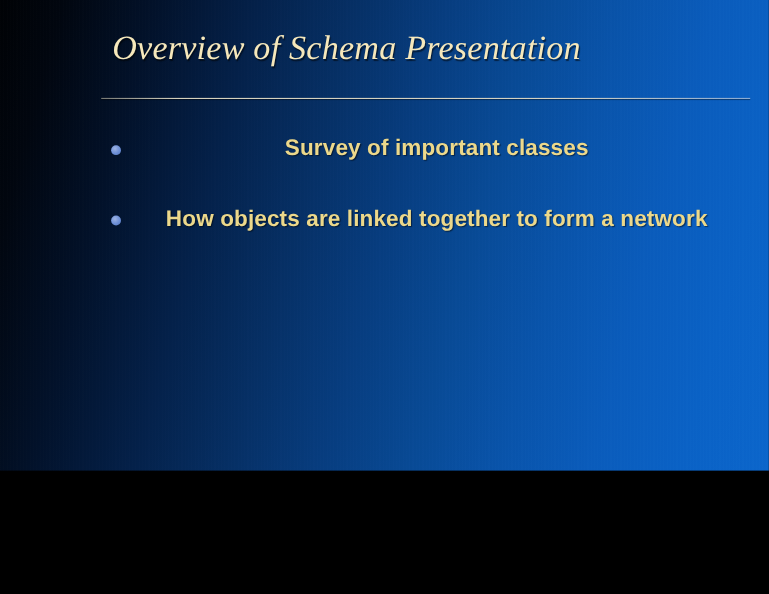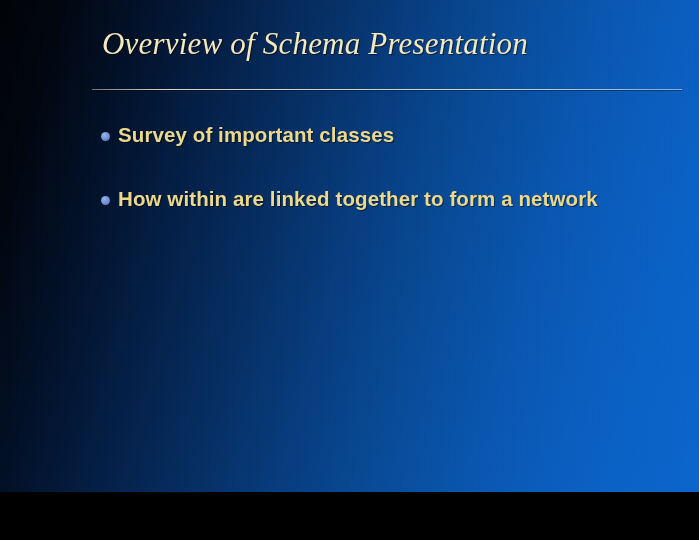--- a/index.html
+++ b/index.html
@@ -3,21 +3,21 @@
 <meta charset="utf-8">
 <style>
   html, body {
     margin: 0;
     padding: 0;
     background: #000;
   }
   #slide {
     position: relative;
     width: 699px;
-    height: 492px;
+    height: 428px;
     overflow: hidden;
     font-family: "Liberation Sans", sans-serif;
     
     background:
       linear-gradient(105deg,
         #000205 0%,
         #01060f 7%,
         #021129 17%,
         #04214a 29%,
         #063066 40%,
@@ -76,20 +76,21 @@
   #bullets {
     position: absolute;
     left: 96px;
     top: 120px;
     width: 580px;
   }
   .bullet-row {
     position: relative;
     padding-left: 22px;
     margin-bottom: 35px;
+    text-align: center;
   }
   .bullet-row:last-child { margin-bottom: 0; }
 
   .bullet-dot {
     position: absolute;
     left: 5px;
     top: 12px;
     width: 9px;
     height: 9px;
     border-radius: 50%;
@@ -119,17 +120,17 @@
   <div id="bullets">
 
     <div class="bullet-row">
       <span class="bullet-dot"></span>
       <span class="bullet-text">Survey of important classes</span>
     </div>
 
 
     <div class="bullet-row">
       <span class="bullet-dot"></span>
-      <span class="bullet-text">How within are linked together to form a network</span>
+      <span class="bullet-text">How objects are linked together to form a network</span>
     </div>
 
   </div>
 </div>
 
 </body></html>

